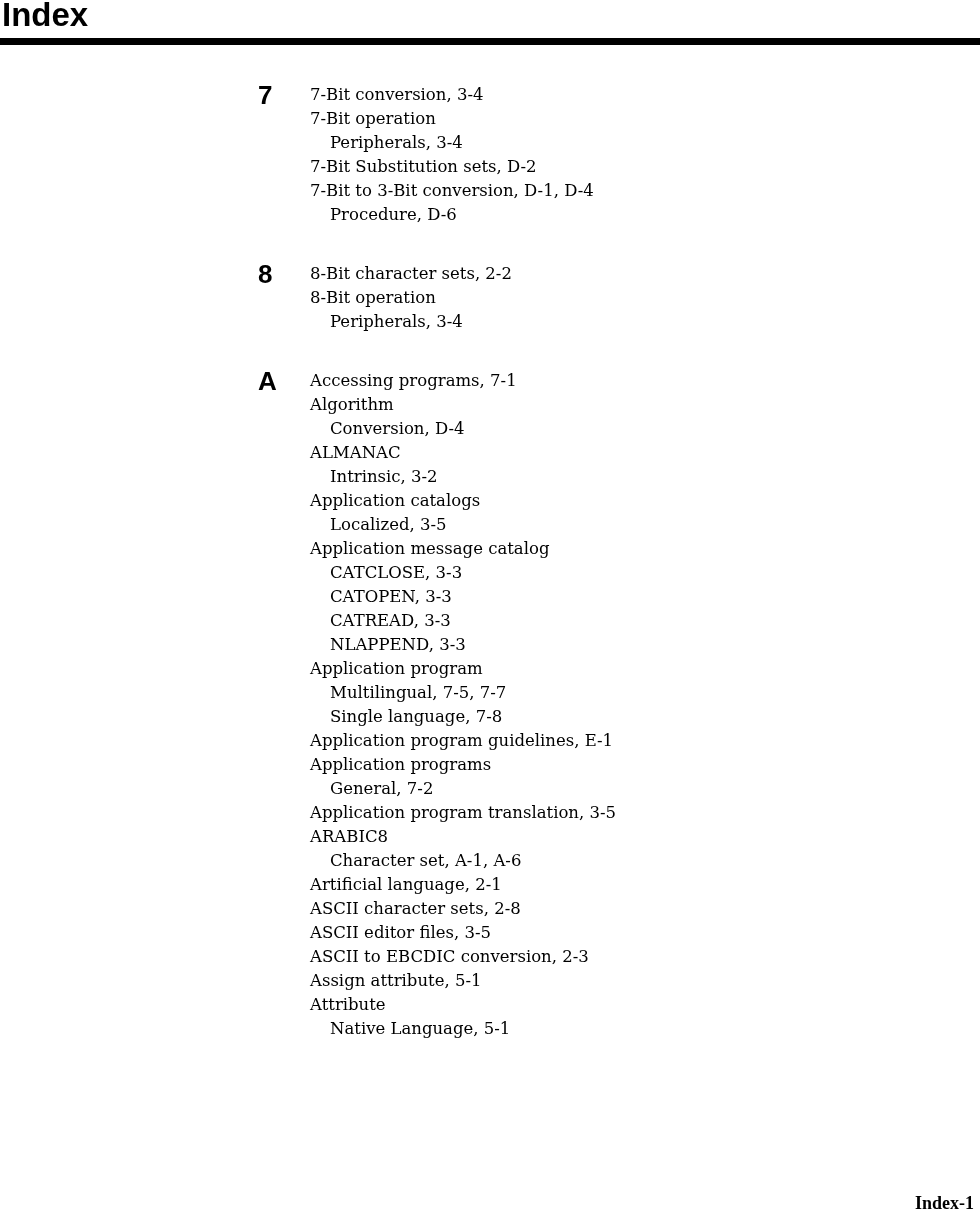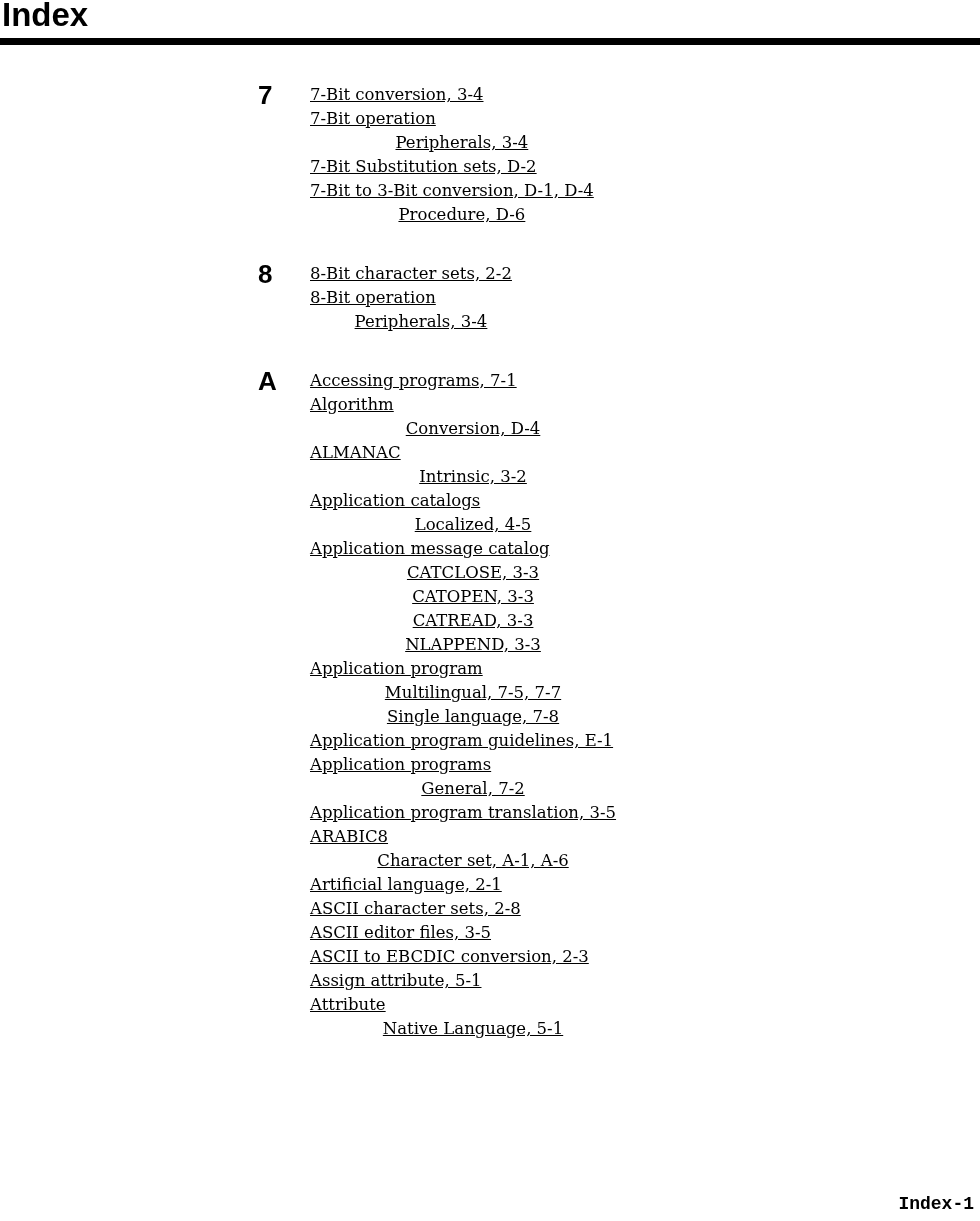--- a/index.html
+++ b/index.html
@@ -49,28 +49,27 @@
     font-size: 26px;
     line-height: 25px;
     color: #000;
   }
   .entries {
     font-family: "DejaVu Serif", serif;
     font-size: 16.5px;
     line-height: 24px;
     color: #000;
     white-space: nowrap;
-    text-decoration: underline;
   }
-  .entry.level-1 { padding-left: 20px; text-align: center; }
+  .entry.level-1 { padding-left: 20px; }
   .page-number {
     position: absolute;
     right: 6px;
     bottom: 7px;
-    font-family: Liberation Mono, monospace;
+    font-family: Liberation Serif, serif;
     font-weight: bold;
     font-size: 18px;
     color: #000;
   }
 </style>
 </head>
 <body>
 
 <div class="page-title">Index</div>
 
@@ -98,21 +97,21 @@
     </section>
     <section class="index-section">
       <div class="section-letter">A</div>
       <div class="entries">
         <div class="entry level-0">Accessing programs, 7-1</div>
         <div class="entry level-0">Algorithm</div>
         <div class="entry level-1">Conversion, D-4</div>
         <div class="entry level-0">ALMANAC</div>
         <div class="entry level-1">Intrinsic, 3-2</div>
         <div class="entry level-0">Application catalogs</div>
-        <div class="entry level-1">Localized, 4-5</div>
+        <div class="entry level-1">Localized, 3-5</div>
         <div class="entry level-0">Application message catalog</div>
         <div class="entry level-1">CATCLOSE, 3-3</div>
         <div class="entry level-1">CATOPEN, 3-3</div>
         <div class="entry level-1">CATREAD, 3-3</div>
         <div class="entry level-1">NLAPPEND, 3-3</div>
         <div class="entry level-0">Application program</div>
         <div class="entry level-1">Multilingual, 7-5, 7-7</div>
         <div class="entry level-1">Single language, 7-8</div>
         <div class="entry level-0">Application program guidelines, E-1</div>
         <div class="entry level-0">Application programs</div>

